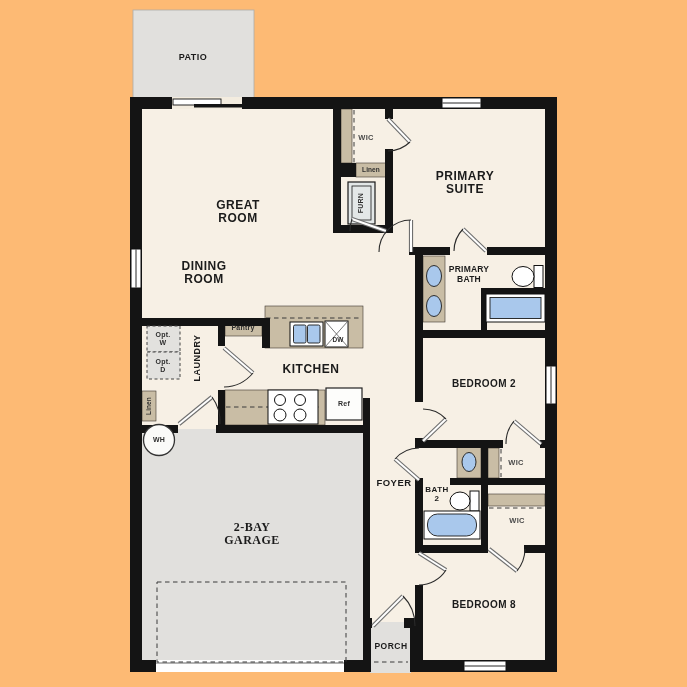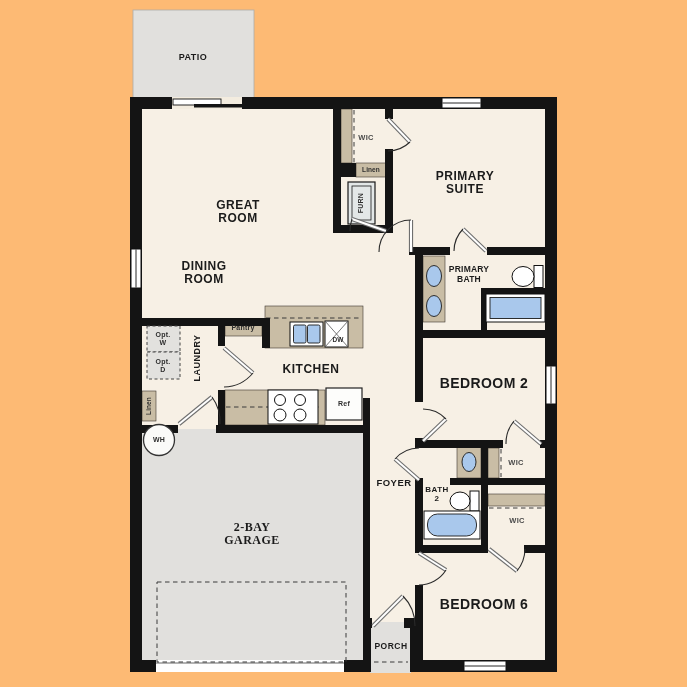--- a/index.html
+++ b/index.html
@@ -4,21 +4,21 @@
 <style>
   html,body{margin:0;padding:0;background:#ffffff;}
   .stage{position:relative;width:687px;height:687px;background:#fdba74;overflow:hidden;
          font-family:"Liberation Sans",sans-serif;}
   .stage svg{position:absolute;left:0;top:0;}
   .lbl{position:absolute;transform:translate(-50%,-50%);text-align:center;white-space:nowrap;
        color:#1b1b1b;font-weight:bold;line-height:1.12;letter-spacing:.5px;}
   .lbl div{display:block;}
   .rot{transform:translate(-50%,-50%) rotate(-90deg);}
   .big{font-size:12px;}
-  .med{font-size:14px;letter-spacing:.4px;}
+  .med{font-size:10px;letter-spacing:.4px;}
   .bath{font-size:8.5px;letter-spacing:.2px;}
   .tiny{font-size:7px;font-weight:bold;color:#2e2e2e;letter-spacing:.2px;}
   .xtiny{font-size:6.5px;font-weight:bold;color:#2e2e2e;letter-spacing:.1px;}
   .wic{font-size:7.5px;font-weight:bold;color:#4a4a4a;letter-spacing:.3px;}
   
   .wall{fill:var(--wall);}
   .tan{fill:var(--tan);stroke:#3c372e;stroke-width:.6;}
   .blue{fill:var(--blue);stroke:#1a1a1a;stroke-width:.9;}
   .wfix{fill:#ffffff;stroke:#111;stroke-width:1;}
   .dash{fill:none;stroke:#3a3a3a;stroke-width:1;stroke-dasharray:4.5,3.5;}
@@ -275,15 +275,15 @@
   <div>BATH</div>
       <div>2</div>
 </div>
 <div class="lbl wic" style="left:516px;top:463px;">WIC</div>
 <div class="lbl wic" style="left:517px;top:521px;">WIC</div>
 <div class="lbl" style="left:394px;top:483px;font-size:9.5px;">FOYER</div>
 <div class="lbl big" style="left:252px;top:534px;font-family:Liberation Serif, serif;">
   <div>2-BAY</div>
       <div>GARAGE</div>
 </div>
-<div class="lbl med" style="left:484px;top:605px;">BEDROOM 6</div>
+<div class="lbl med" style="left:484px;top:605px;">BEDROOM 8</div>
 <div class="lbl" style="left:391px;top:647px;font-size:8.5px;">PORCH</div>
 </div>
 
 </body></html>

